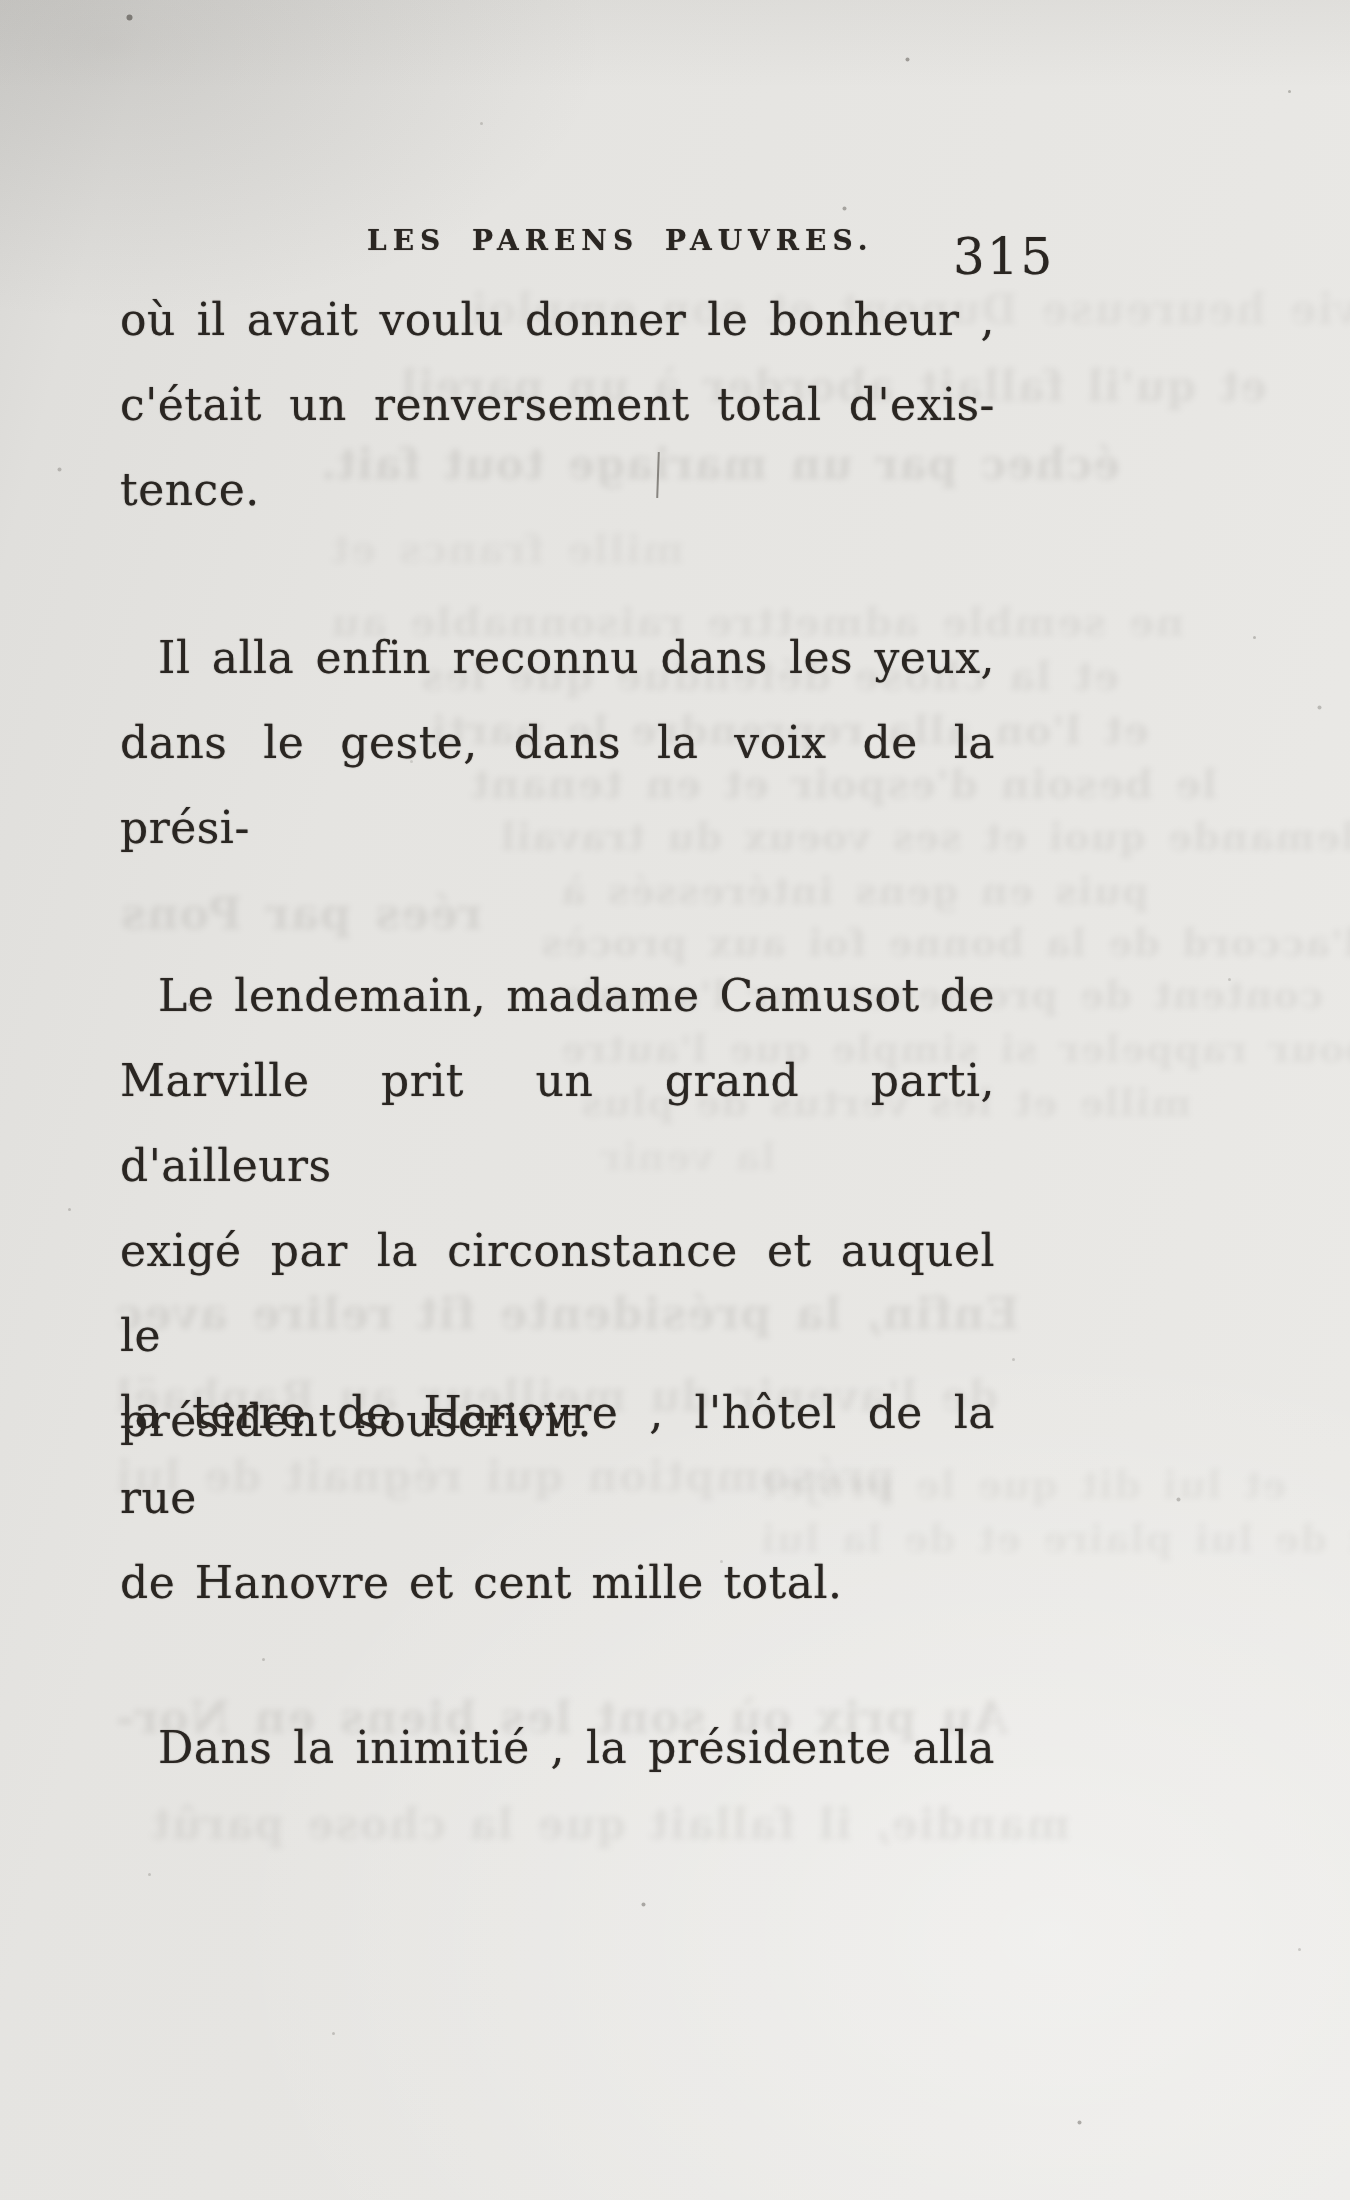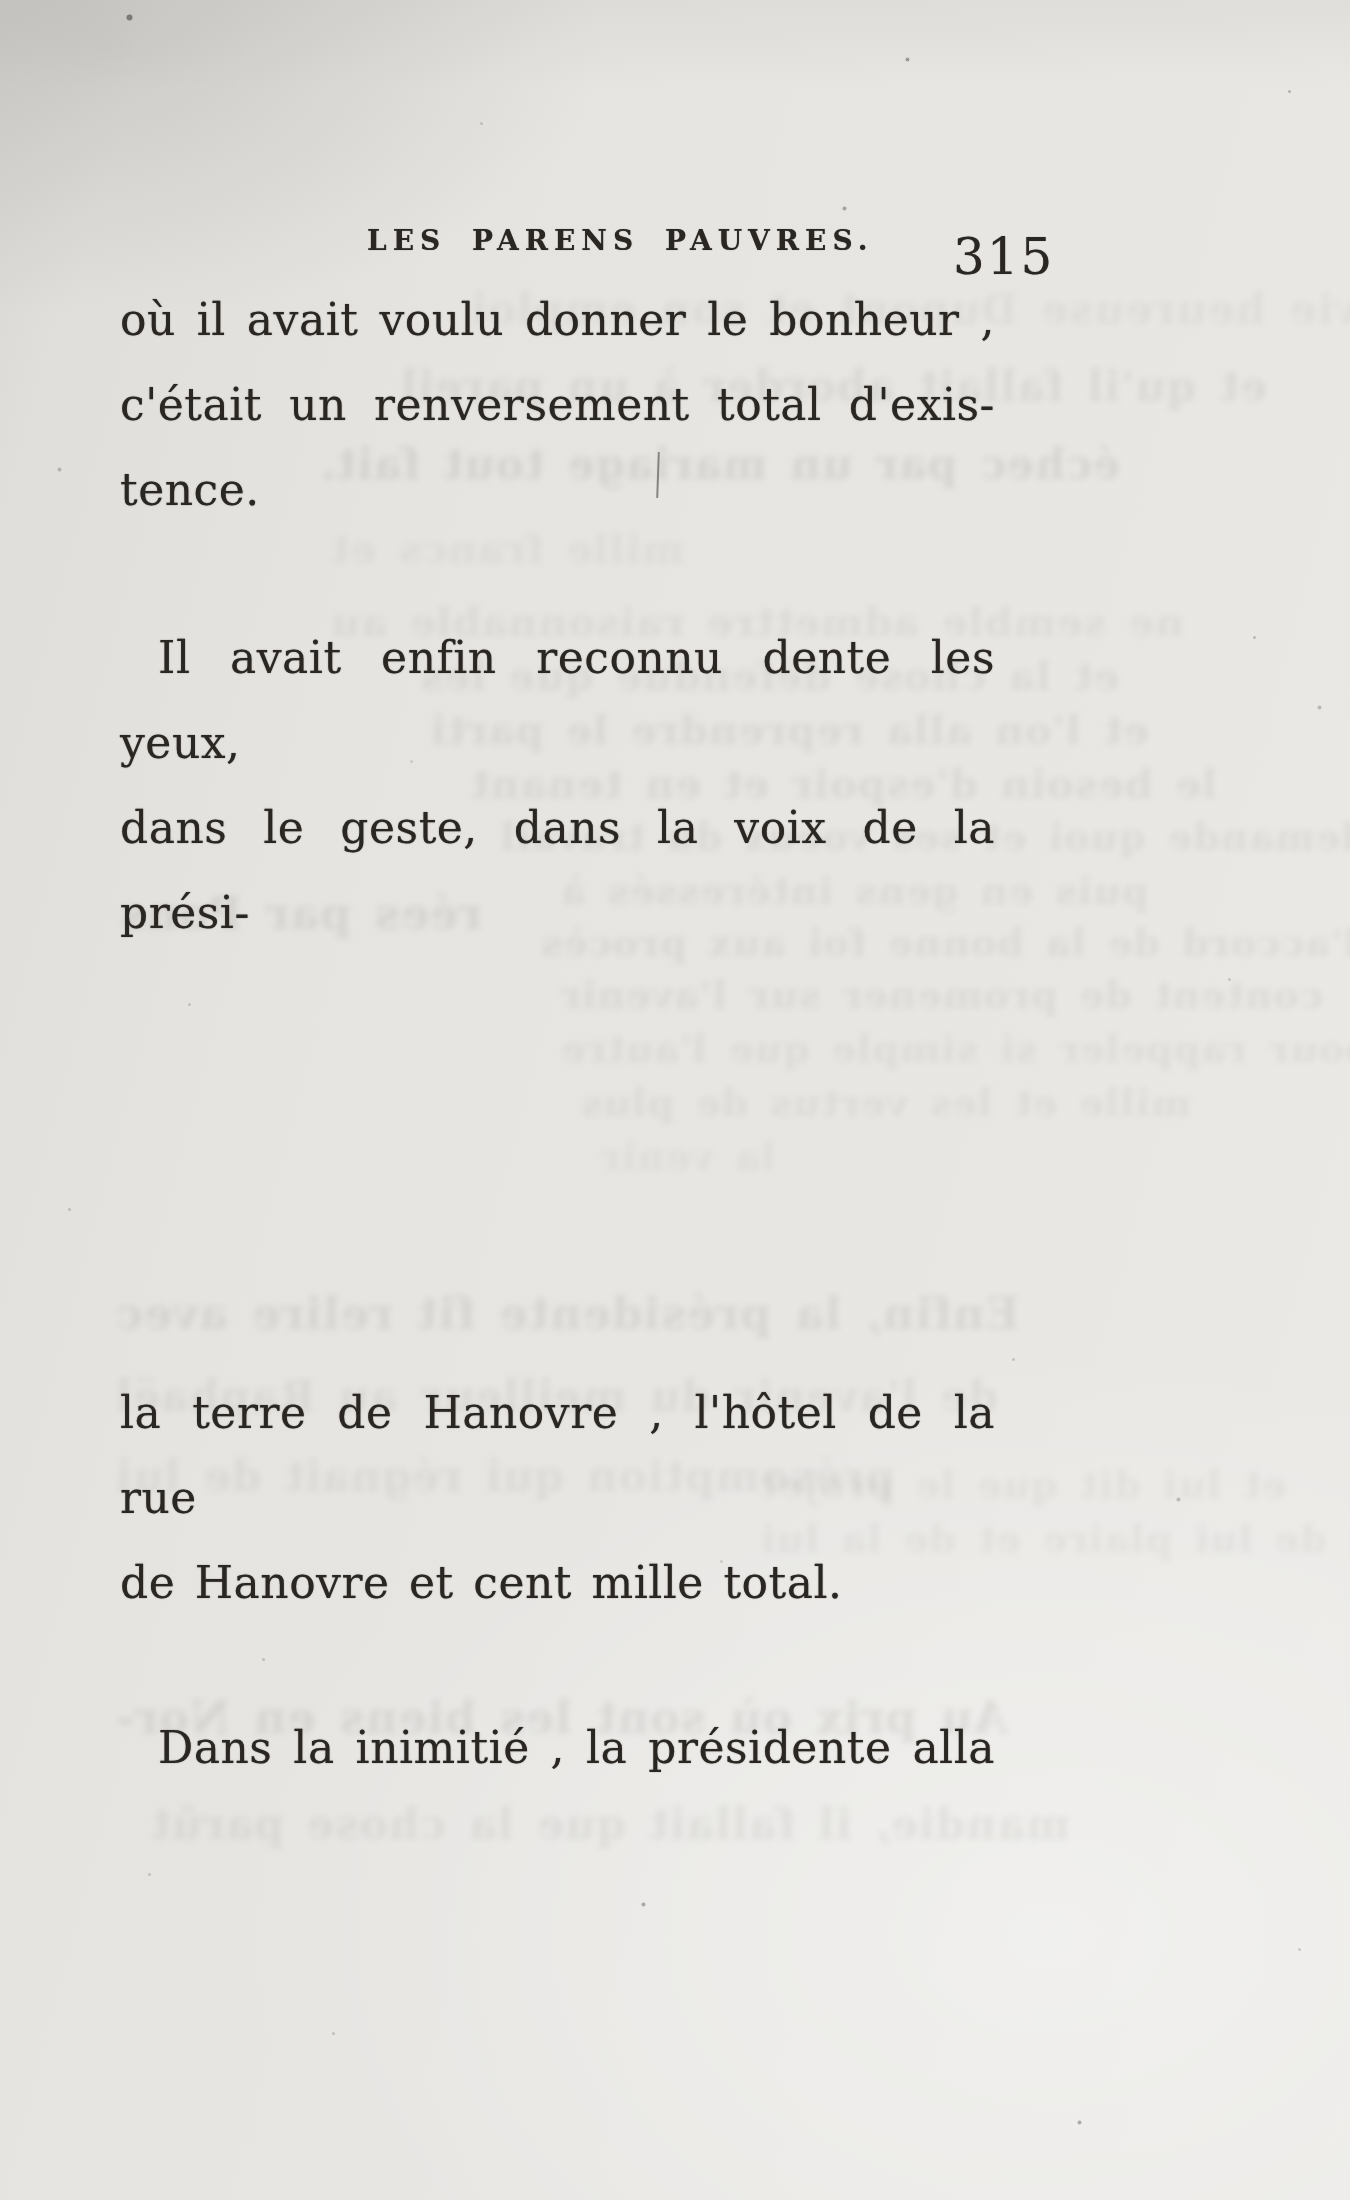--- a/index.html
+++ b/index.html
@@ -135,24 +135,30 @@
 
   <main class="textblock">
 
     <div class="para" style="top:277px">
       <div class="line j">où il avait voulu donner le bonheur ,</div>
       <div class="line j">c'était un renversement total d'exis-</div>
       <div class="line">tence.</div>
     </div>
 
     <div class="para" style="top:615px">
-      <div class="line j ind">Il avait enfin reconnu dente les yeux,</div>
+      <div class="line j ind">Il alla enfin reconnu dans les yeux,</div>
       <div class="line j">dans le geste, dans la voix de la prési-</div>
     </div>
 
+    <div class="para" style="top:953px">
+      <div class="line j ind">Le lendemain, madame Camusot de</div>
+      <div class="line j">Marville prit un grand parti, d'ailleurs</div>
+      <div class="line j">exigé par la circonstance et auquel le</div>
+      <div class="line">président souscrivit.</div>
+    </div>
 
     <div class="para" style="top:1370px">
       <div class="line j">la terre de Hanovre , l'hôtel de la rue</div>
       <div class="line">de Hanovre et cent mille total.</div>
     </div>
 
     <div class="para" style="top:1705px">
       <div class="line j ind">Dans la inimitié , la présidente alla</div>
     </div>
 

